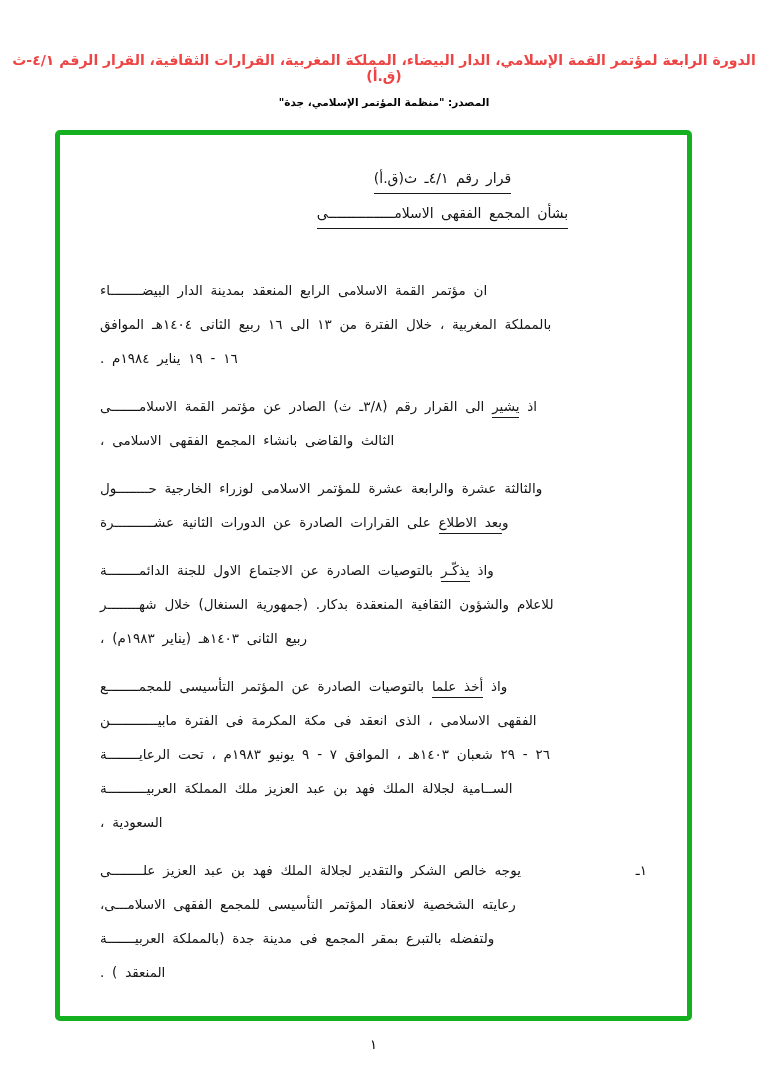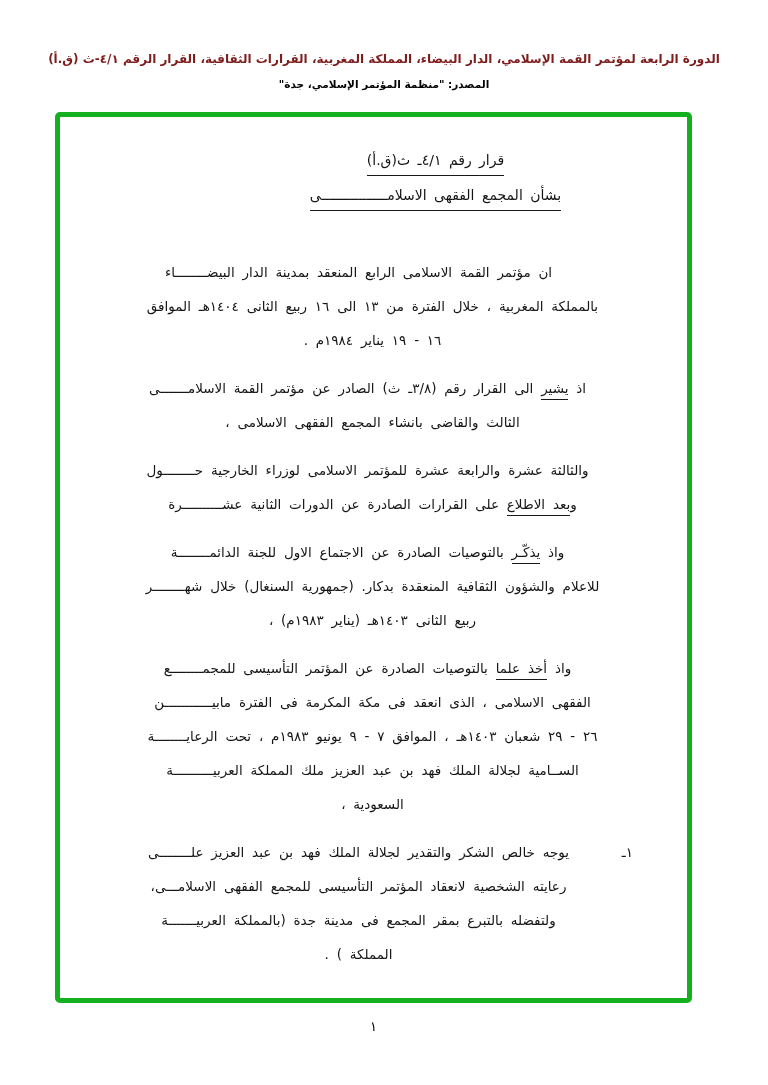--- a/index.html
+++ b/index.html
@@ -5,49 +5,49 @@
   html,body{margin:0;padding:0;}
   body{
     width:768px;height:1085px;
     background:#ffffff;
     font-family:"DejaVu Sans",sans-serif;
     direction:rtl;
     color:#151515;
     overflow:hidden;
   }
   .header{padding-top:52px;text-align:center;}
-  .header .l1{font-size:12px;font-weight:bold;color:#7f1d1d;}
+  .header .l1{font-size:14px;font-weight:bold;color:#ef4444;}
   .header .l2{margin-top:12px;font-size:10.5px;font-weight:bold;color:#000;}
 
   .frame{
     box-sizing:border-box;
     width:637px;height:891px;
     margin:22px 76px 0 auto;
     border:5px solid #15b01f;
     border-radius:5px;
     background:#fff;
   }
-  .content{padding:32px 42px 0 40px;}
+  .content{padding:32px 28px 0 40px;}
 
   .doc-title{text-align:center;margin-bottom:36px;transform:translateX(63px);}
   .doc-title .t{
     display:inline-block;
     font-size:14px;
     line-height:22px;
     margin-bottom:8px;
     border-bottom:1.5px solid #191919;
     padding-bottom:4px;
     word-spacing:3px;
   }
 
   .para{margin-bottom:14px;}
   .line{
     line-height:34px;height:34px;
     white-space:nowrap;
-    text-align:center;
+    text-align:left;
     font-size:13.5px;
     word-spacing:3.5px;
     letter-spacing:.2px;
   }
   .para .line:first-child{margin-right:10px;}
   .para.p1 .line:first-child{margin-right:28px;}
   .ulead{border-bottom:1px solid #191919;padding-bottom:3px;}
 
   .item{position:relative;padding-right:28px;margin-top:4px;}
   .item .marker{
@@ -101,20 +101,20 @@
         <div class="line">الســامية لجلالة الملك فهد بن عبد العزيز ملك المملكة العربيــــــــــة</div>
         <div class="line">السعودية ،</div>
       </div>
 
     <div class="item">
       <span class="marker">١ـ</span>
       <div>
           <div class="line">يوجه خالص الشكر والتقدير لجلالة الملك فهد بن عبد العزيز علــــــــى</div>
           <div class="line">رعايته الشخصية لانعقاد المؤتمر التأسيسى للمجمع الفقهى الاسلامـــى،</div>
           <div class="line">ولتفضله بالتبرع بمقر المجمع فى مدينة جدة (بالمملكة العربيـــــــة</div>
-          <div class="line">المملكة ) .</div>
+          <div class="line">المنعقد ) .</div>
         </div>
     </div>
 
   </div>
 </div>
 
 <div class="page-num">١</div>
 
 </body></html>

